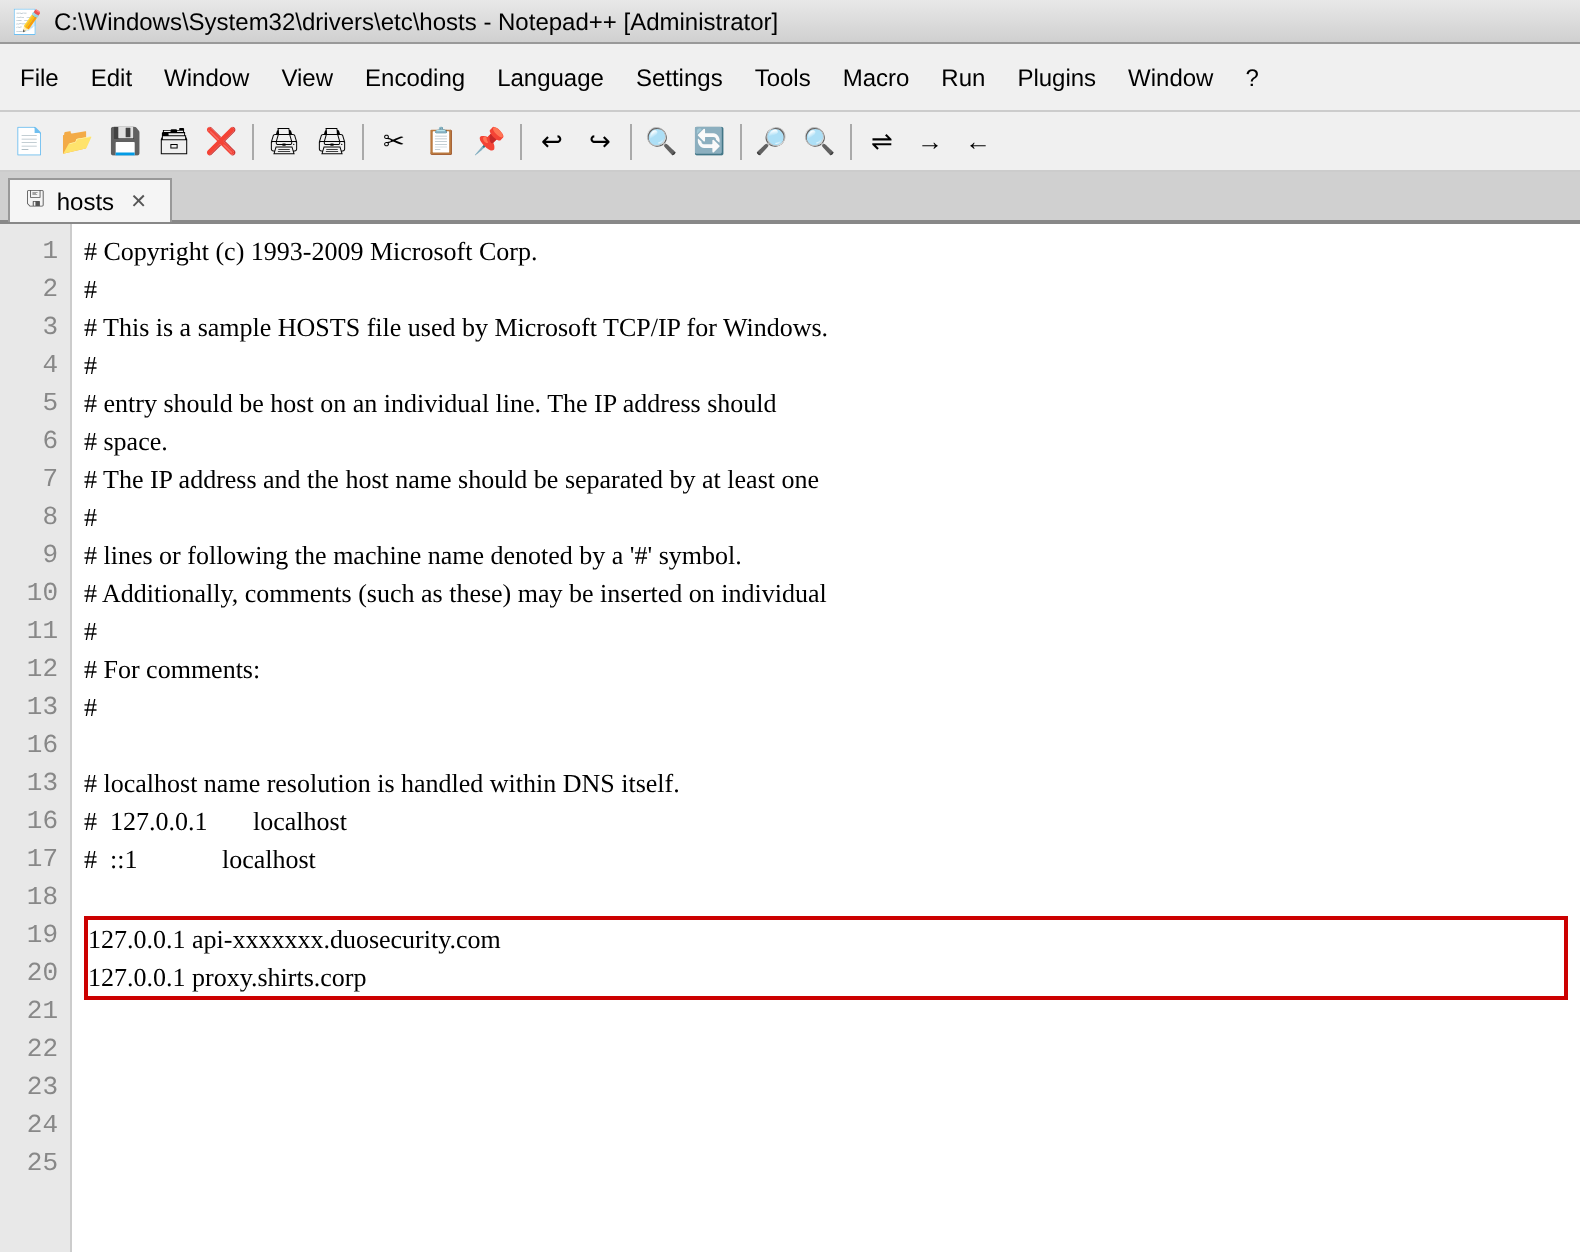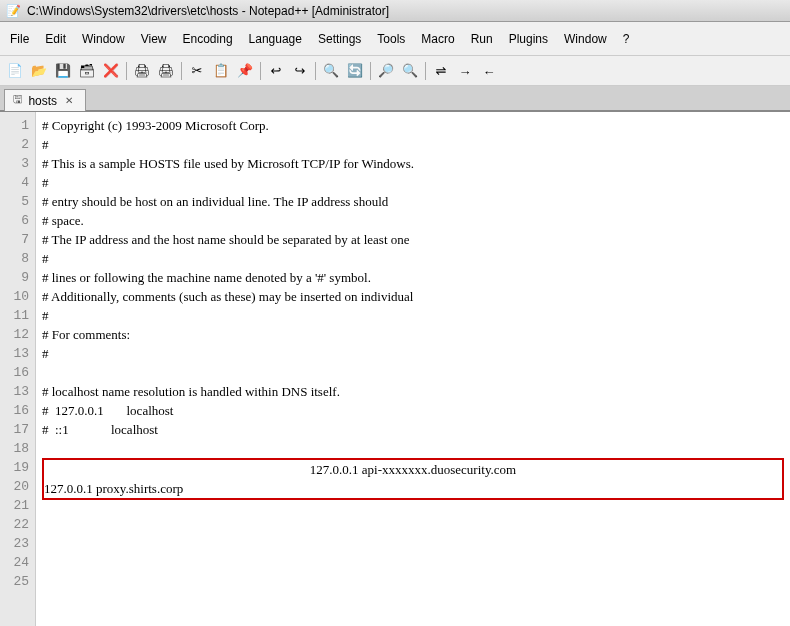--- a/index.html
+++ b/index.html
@@ -248,18 +248,18 @@
       <div class="code-line"># Additionally, comments (such as these) may be inserted on individual</div>
       <div class="code-line">#</div>
       <div class="code-line"># For comments:</div>
       <div class="code-line">#</div>
       <div class="code-line"></div>
       <div class="code-line"># localhost name resolution is handled within DNS itself.</div>
       <div class="code-line">#  127.0.0.1       localhost</div>
       <div class="code-line">#  ::1             localhost</div>
       <div class="code-line"></div>
       <div style="border: 2px solid rgb(204, 0, 0); display: block; background: rgb(255, 255, 255);">
-        <div class="code-line" style="background: transparent; text-align: center;">127.0.0.1 api-xxxxxxx.duosecurity.com</div>
+        <div class="code-line" style="background: transparent;">127.0.0.1 api-xxxxxxx.duosecurity.com</div>
         <div class="code-line" style="background: transparent;">127.0.0.1 proxy.shirts.corp</div>
       </div>
       <div class="code-line"></div>
     </div>
 </div>
 
 </body></html>

